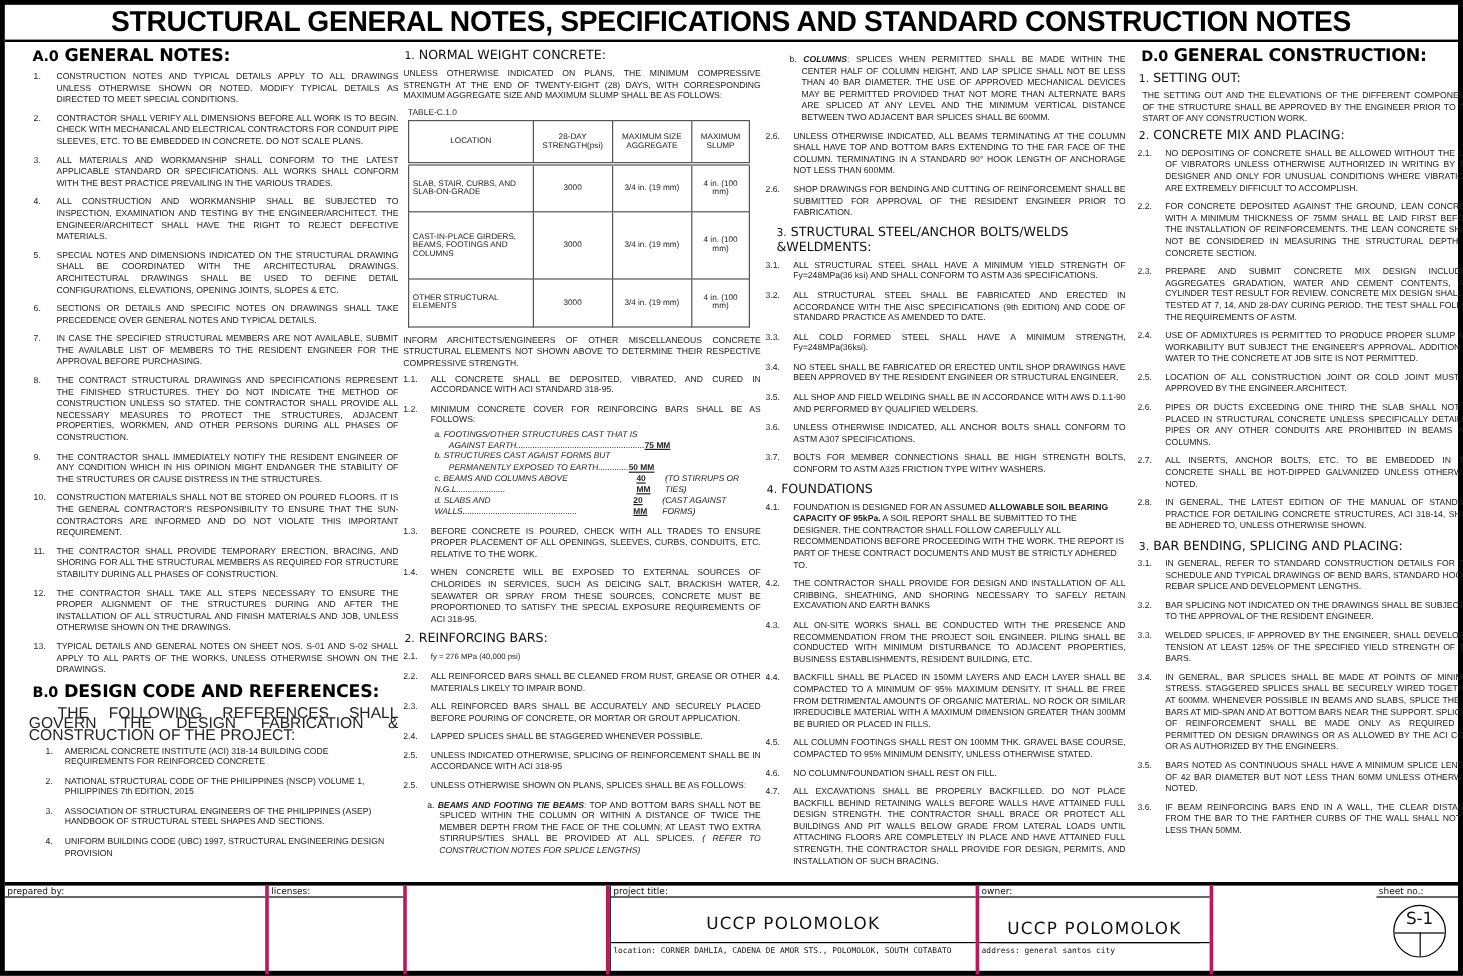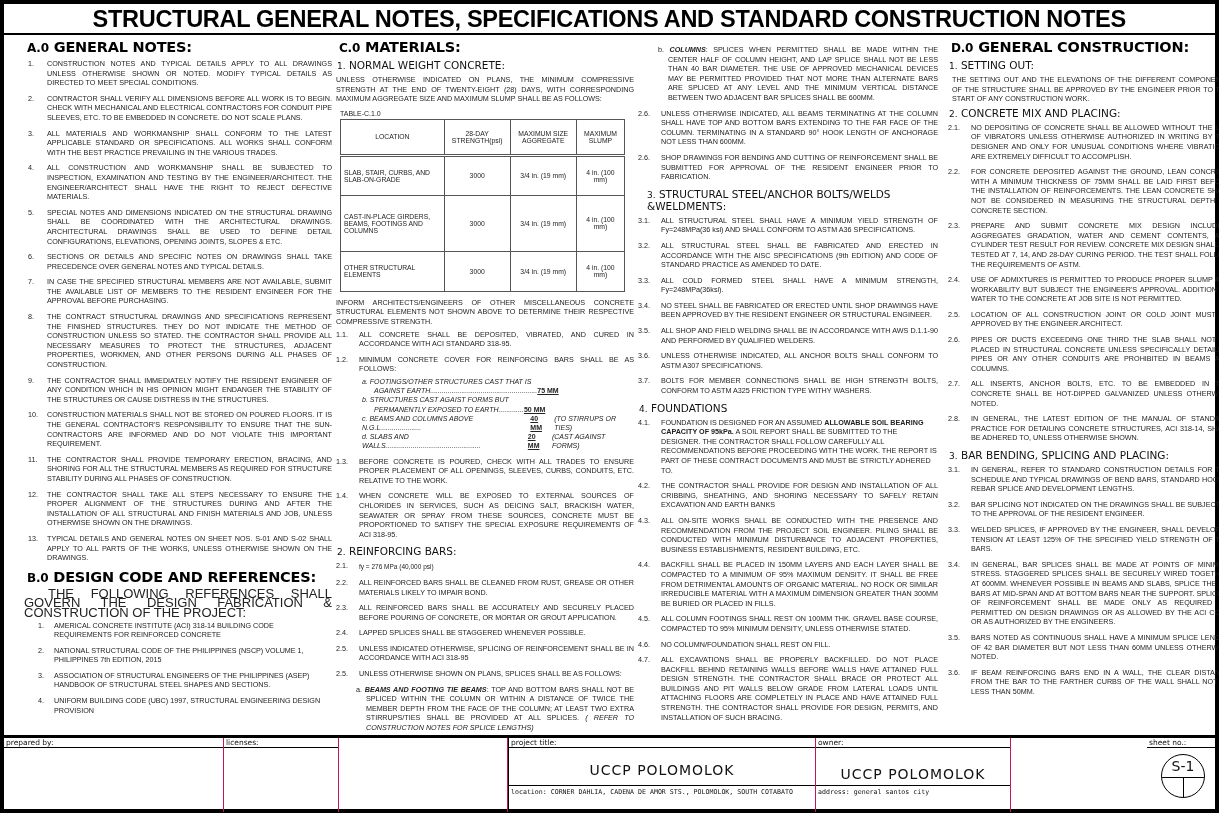--- a/index.html
+++ b/index.html
@@ -37,21 +37,21 @@
   .cover-list i { font-style: italic; }
   .cover-list .val { font-weight: bold; text-decoration: underline; }
   .cover-list .ind { padding-left: 12px; }
   .sub-item { font-size: 7.2px; line-height: 9.6px; color: #222; padding-left: 30px; text-indent: -10px; text-align: justify; margin-bottom: 6px; }
   .sub-item .lead { font-weight: bold; font-style: italic; }
   .sub-item .it { font-style: italic; }
   .b { font-weight: bold; }
 
   
   .tb { position: absolute; left: 0; top: 731px; width: 1211px; height: 74px; border-top: 3px solid #000; font-family: "DejaVu Sans Mono", monospace; font-size: 7.5px; color: #111; }
-  .tb .cell { position: absolute; top: 0; height: 74px; border-right: 1px solid #be185d; }
+  .tb .cell { position: absolute; top: 0; height: 74px; border-right: 3px solid #be185d; }
   .lbl { font-family: "DejaVu Sans", sans-serif; font-size: 7.5px; padding-left: 2px; height: 10px; line-height: 10px; border-bottom: 1px solid #000; }
   .lic-row { display: flex; height: 12px; border-bottom: 1px solid #000; font-size: 6.8px; line-height: 12px; }
   .lic-row .k { width: 62px; border-right: 1px solid #000; padding-left: 2px; }
   .big-title { font-family: "DejaVu Sans", sans-serif; font-size: 14px; text-align: center; letter-spacing: 1px; }
   .loc { position: absolute; bottom: 15px; left: 0; right: 0; height: 12px; border-top: 1px solid #000; font-size: 6.6px; line-height: 12px; padding-left: 2px; }
   .sheet-circle { position: absolute; left: 14px; top: 16px; width: 44px; height: 44px; border: 1px solid #000; border-radius: 50%; overflow: hidden; }
   .sheet-circle .hl { position: absolute; left: 0; right: 0; top: 22px; border-top: 1px solid #000; }
   .sheet-circle .vl { position: absolute; left: 21px; top: 22px; bottom: 0; border-left: 1px solid #000; }
   .sheet-circle .no { position: absolute; top: 3px; left: 0; right: 0; text-align: center; font-family: "DejaVu Sans", sans-serif; font-size: 14px; }
 </style>
@@ -137,21 +137,20 @@
             <span class="txt"><span>ASSOCIATION OF STRUCTURAL ENGINEERS OF THE PHILIPPINES (ASEP) HANDBOOK OF STRUCTURAL STEEL SHAPES AND SECTIONS.</span></span>
           </div>
           <div class="item">
             <span class="num">4.</span>
             <span class="txt"><span>UNIFORM BUILDING CODE (UBC) 1997, STRUCTURAL ENGINEERING DESIGN PROVISION</span></span>
           </div>
         </div>
     </div>
 
     <div class="col col-c">
-      <div class="sec-title"><span class="pre">C.0</span> <span>MATERIALS:</span></div>
       <div class="sub-title"><span class="pre">1.</span> <span>NORMAL WEIGHT CONCRETE:</span></div>
       <p class="para">UNLESS OTHERWISE INDICATED ON PLANS, THE MINIMUM COMPRESSIVE STRENGTH AT THE END OF TWENTY-EIGHT (28) DAYS, WITH CORRESPONDING MAXIMUM AGGREGATE SIZE AND MAXIMUM SLUMP SHALL BE AS FOLLOWS:</p>
       <div class="tbl-label">TABLE-C.1.0</div>
       <table class="conc">
         <thead>
             <tr id="tblHead">
               <th>LOCATION</th>
               <th>28-DAY STRENGTH(psi)</th>
               <th>MAXIMUM SIZE AGGREGATE</th>
               <th>MAXIMUM SLUMP</th>

